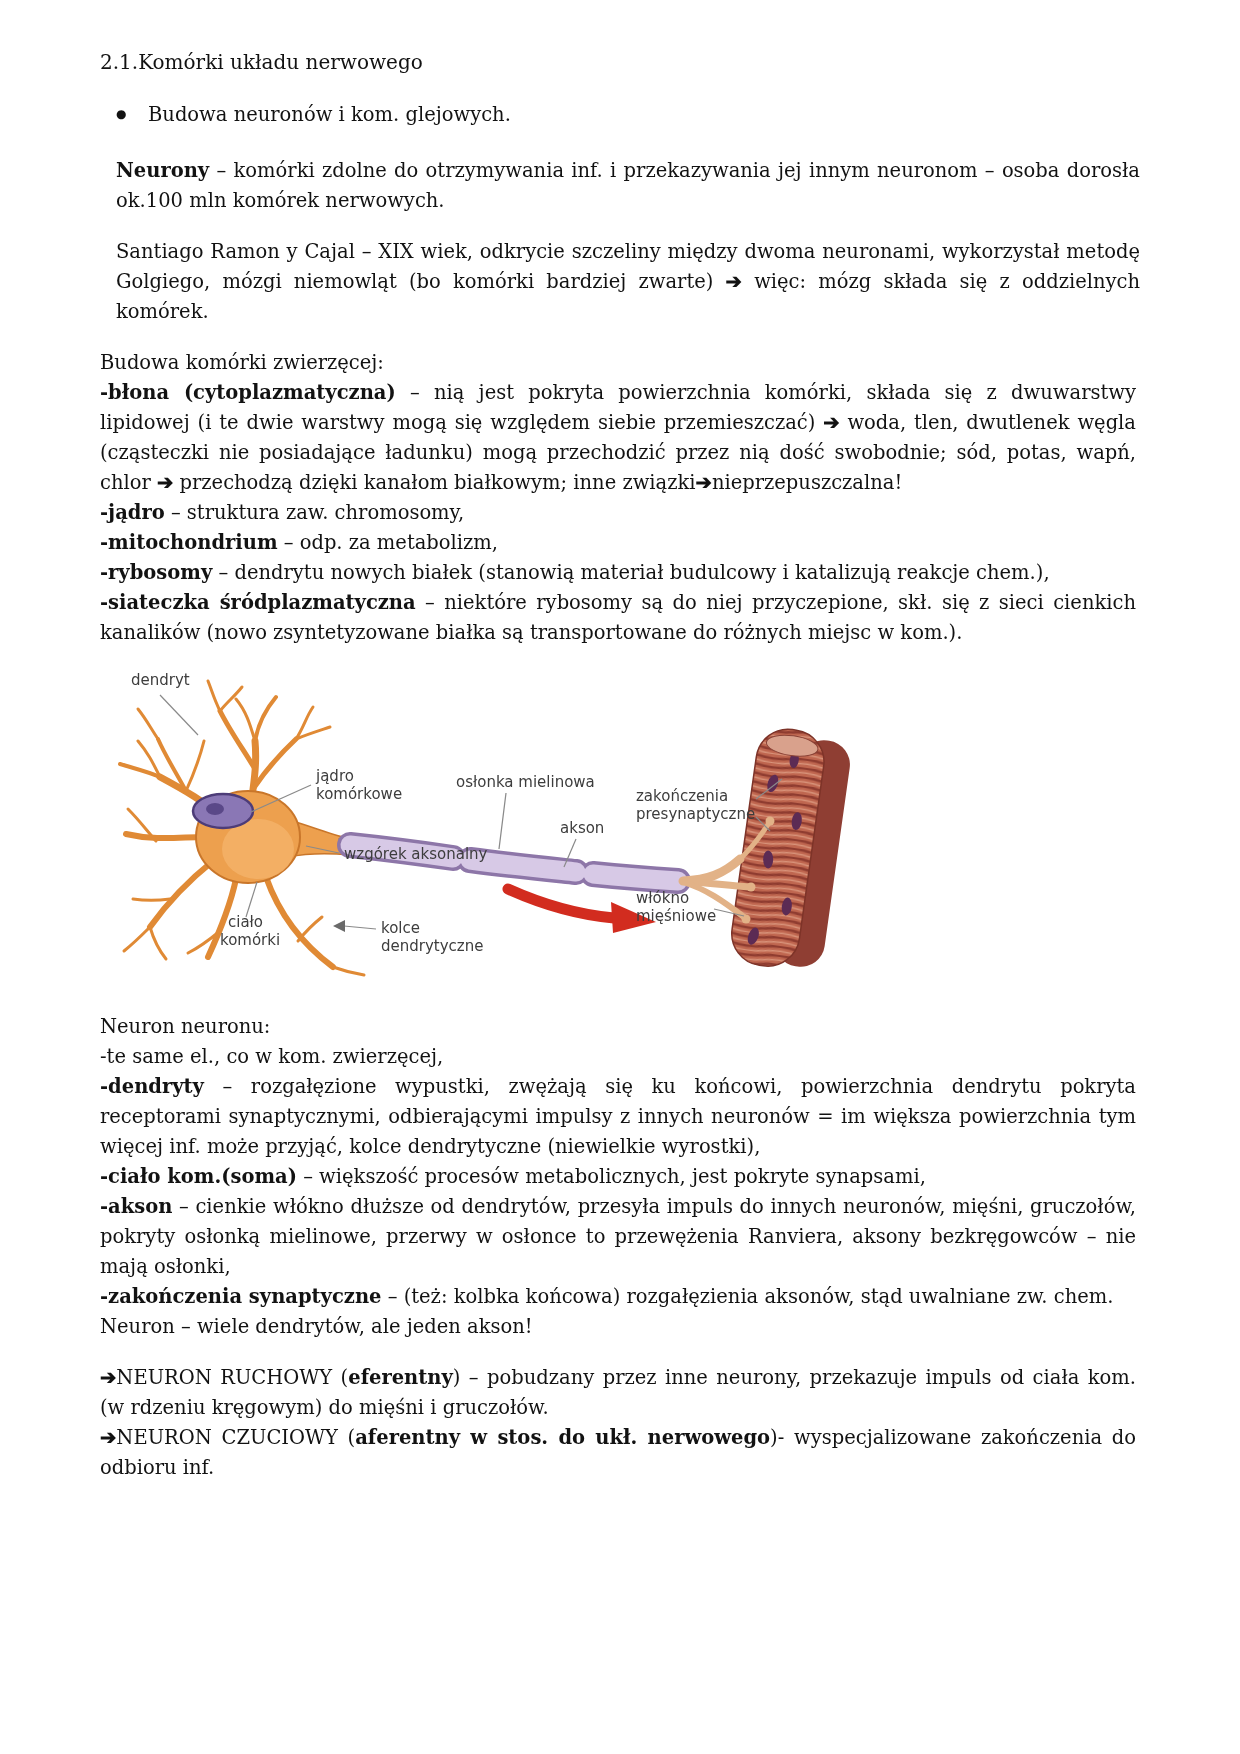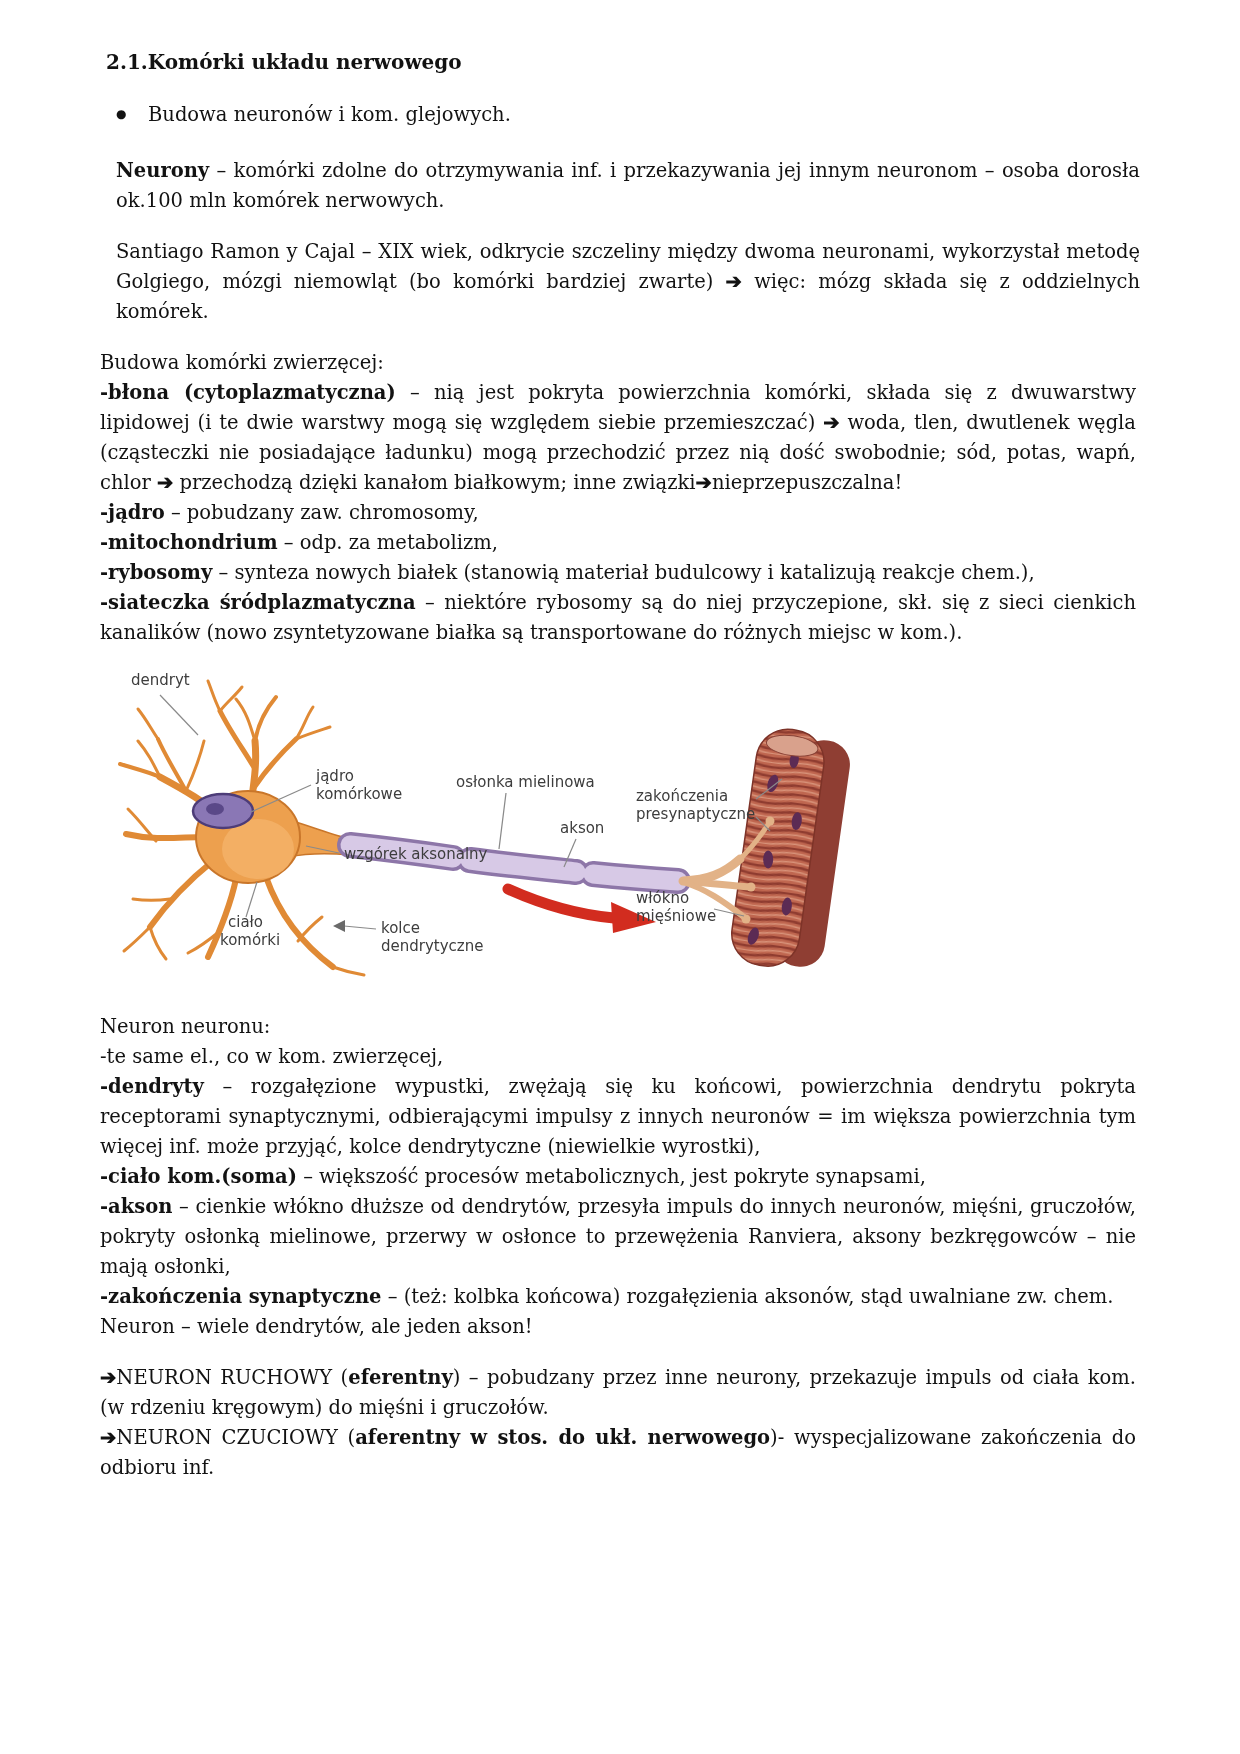--- a/index.html
+++ b/index.html
@@ -3,21 +3,21 @@
 <meta charset="utf-8">
 <style>
   * { margin:0; padding:0; box-sizing:border-box; }
   html { background:#ffffff; }
   body {
     width:1240px; height:1754px; overflow:hidden; background:#ffffff;
     font-family:"DejaVu Serif","Liberation Serif",serif; color:#121212;
   }
   .page { padding:50px 100px 0 100px; }
   h1 { font-size:29px; font-weight:bold; margin:0 0 30px 0; }
-  h2 { font-size:20px; font-weight:bold; margin:0 0 26px 6px; }
+  h2 { font-size:20px; font-weight:normal; margin:0 0 26px 0; }
   ul.toplist { list-style:none; margin:0 0 26px 0; }
   ul.toplist li { font-size:19.5px; line-height:30px; position:relative; padding-left:48px; }
   .bullet-dot { position:absolute; left:16px; top:-1px; font-size:12px; }
   p.body, .block .line { font-size:19.5px; line-height:30px; }
   p.body { margin:0 0 21px 16px; }
   .block { margin:0 4px 21px 0; }
   .just, .just .line { text-align:justify; }
   .b { font-weight:bold; }
   figure.diagram { margin:6px 0 24px 8px; }
   svg text { font-family:"DejaVu Sans","Liberation Sans",sans-serif; font-size:15px; }
@@ -37,23 +37,23 @@
     </li>
   </ul>
 
   <p class="body just"><span class="b">Neurony</span><span class="r"> – komórki zdolne do otrzymywania inf. i przekazywania jej innym neuronom – osoba dorosła ok.100 mln komórek nerwowych.</span></p>
 
   <p class="body just"><span class="r">Santiago Ramon y Cajal – XIX wiek, odkrycie szczeliny między dwoma neuronami, wykorzystał metodę Golgiego, mózgi niemowląt (bo komórki bardziej zwarte) </span><span class="b">➔</span><span class="r"> więc: mózg składa się z oddzielnych komórek.</span></p>
 
   <div class="block just">
       <div class="line"><span class="r">Budowa komórki zwierzęcej:</span></div>
       <div class="line"><span class="b">-błona (cytoplazmatyczna)</span><span class="r"> – nią jest pokryta powierzchnia komórki, składa się z dwuwarstwy lipidowej (i te dwie warstwy mogą się względem siebie przemieszczać) </span><span class="b">➔</span><span class="r"> woda, tlen, dwutlenek węgla (cząsteczki nie posiadające ładunku) mogą przechodzić przez nią dość swobodnie; sód, potas, wapń, chlor </span><span class="b">➔</span><span class="r"> przechodzą dzięki kanałom białkowym; inne związki</span><span class="b">➔</span><span class="r">nieprzepuszczalna!</span></div>
-      <div class="line"><span class="b">-jądro</span><span class="r"> – pobudzany zaw. chromosomy,</span></div>
+      <div class="line"><span class="b">-jądro</span><span class="r"> – struktura zaw. chromosomy,</span></div>
       <div class="line"><span class="b">-mitochondrium</span><span class="r"> – odp. za metabolizm,</span></div>
-      <div class="line"><span class="b">-rybosomy</span><span class="r"> – synteza nowych białek (stanowią materiał budulcowy i katalizują reakcje chem.),</span></div>
+      <div class="line"><span class="b">-rybosomy</span><span class="r"> – dendrytu nowych białek (stanowią materiał budulcowy i katalizują reakcje chem.),</span></div>
       <div class="line"><span class="b">-siateczka śródplazmatyczna</span><span class="r"> – niektóre rybosomy są do niej przyczepione, skł. się z sieci cienkich kanalików (nowo zsyntetyzowane białka są transportowane do różnych miejsc w kom.).</span></div>
     </div>
 
   <figure class="diagram">
     <svg width="910" height="315" viewBox="0 0 910 315">
       <defs>
         <pattern id="mstripes" patternUnits="userSpaceOnUse" x="-36" y="-118" width="68" height="9">
           <path d="M0,2.5 Q17,6 34,2.5 T68,2.5" stroke="#8f3c30" stroke-width="2.6" fill="none"></path>
           <path d="M0,7 Q17,10.5 34,7 T68,7" stroke="#d8937a" stroke-width="1.4" fill="none"></path>
         </pattern>

